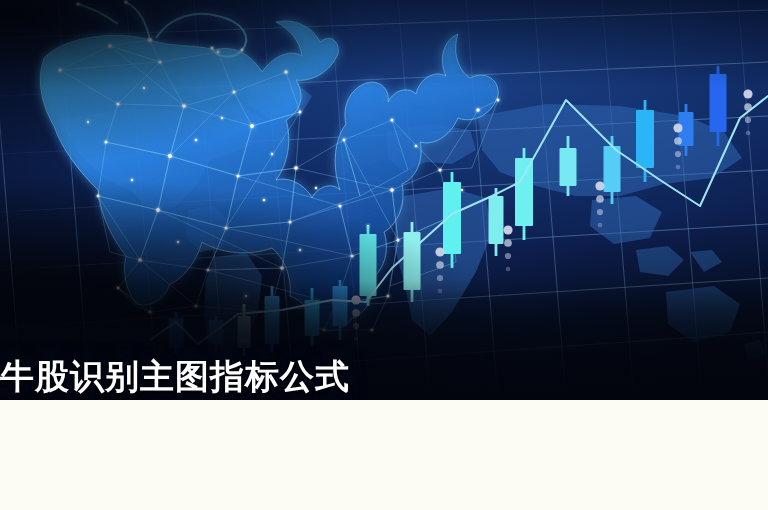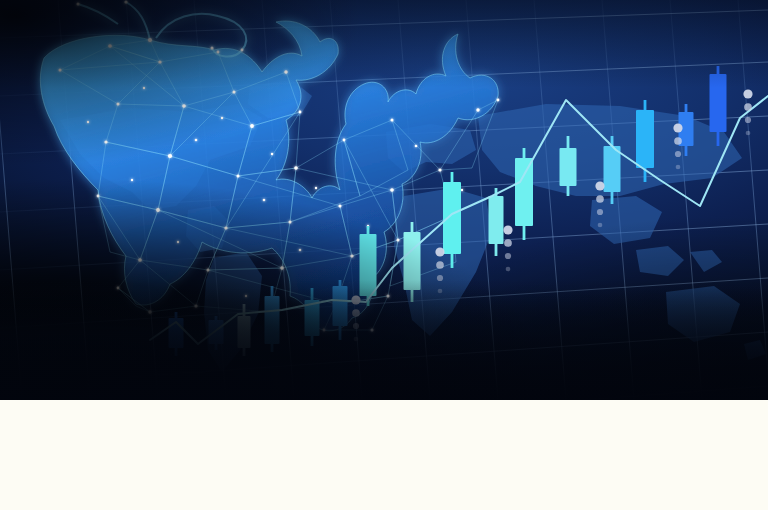--- a/index.html
+++ b/index.html
@@ -355,16 +355,19 @@
           <circle cx="748" cy="94" r="4.6" fill="#cfd6e8" opacity="0.95"></circle>
           <circle cx="748" cy="107" r="3.8499999999999996" fill="#cfd6e8" opacity="0.74"></circle>
           <circle cx="748" cy="120" r="3.0999999999999996" fill="#cfd6e8" opacity="0.53"></circle>
           <circle cx="748" cy="133" r="2.3499999999999996" fill="#cfd6e8" opacity="0.32"></circle>
         </g>
     </svg>
 
     <div class="vig"></div>
     <div class="bottomfade"></div>
 
+    <div id="caption">
+      <span class="txt">牛股识别主图指标公式</span>
+    </div>
   </div>
 
   <div id="footer"></div>
 </div>
 
 </body></html>

